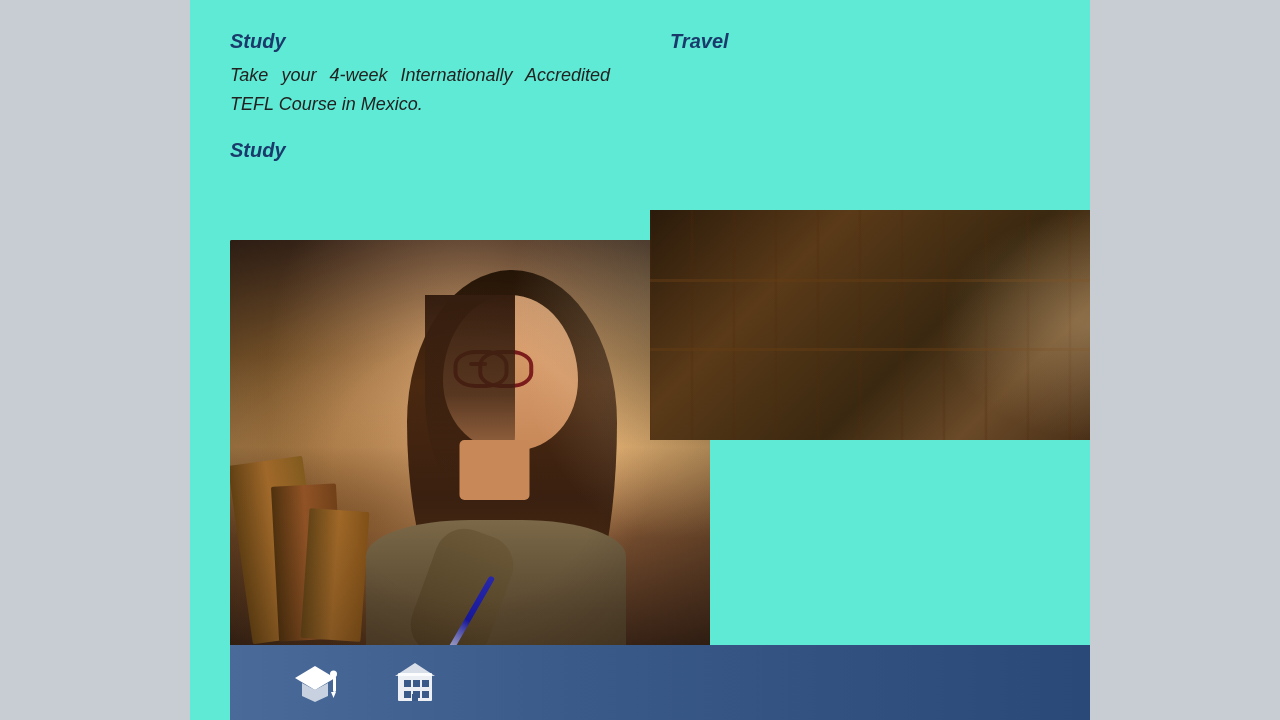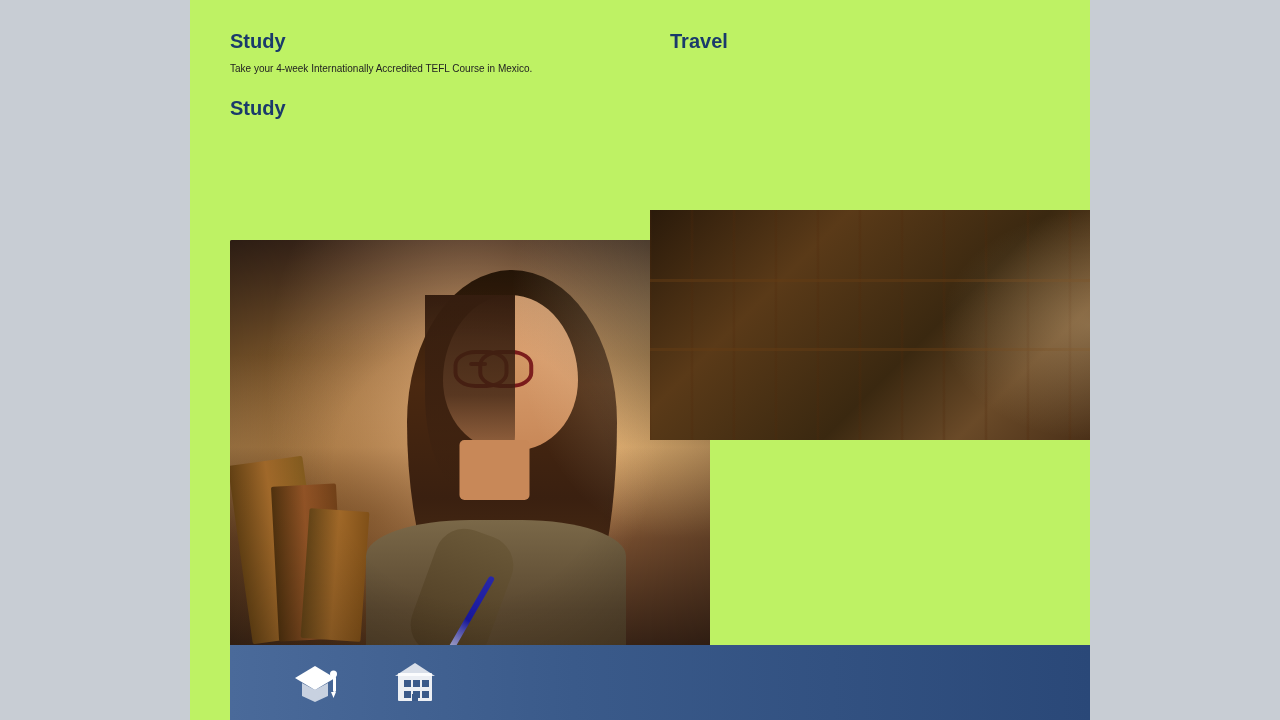--- a/index.html
+++ b/index.html
@@ -15,23 +15,24 @@
       font-family: Arial, sans-serif;
       overflow: hidden;
       display: flex;
       align-items: center;
       justify-content: center;
     }
 
     .page-container {
       width: 900px;
       height: 720px;
-      background: #bef264;
+      background: #5eead4;
       position: relative;
       overflow: hidden;
+      font-style: italic;
     }
 
     .content-area {
       display: flex;
       padding: 20px 40px 0 40px;
       gap: 40px;
     }
 
     .left-column {
       flex: 1;
@@ -45,21 +46,21 @@
     }
 
     .section-title {
       font-size: 20px;
       font-weight: bold;
       color: #1a3a6b;
       margin-bottom: 8px;
     }
 
     .section-body {
-      font-size: 10px;
+      font-size: 18px;
       color: #222222;
       line-height: 1.6;
       text-align: justify;
       margin-bottom: 20px;
     }
 
     .image-container {
       position: absolute;
       left: 40px;
       top: 240px;

